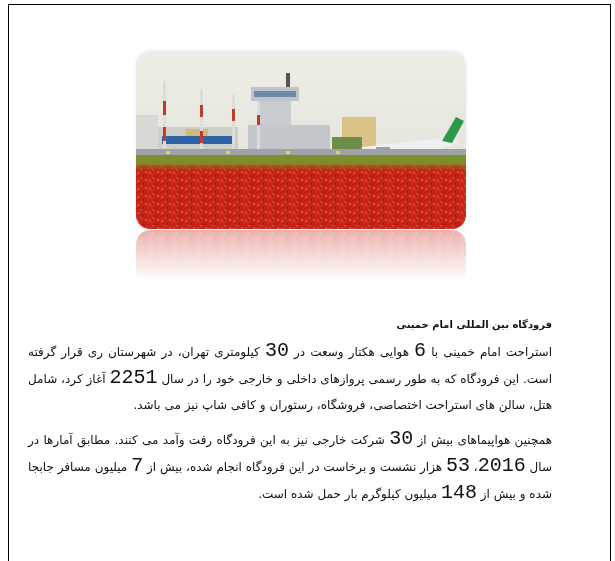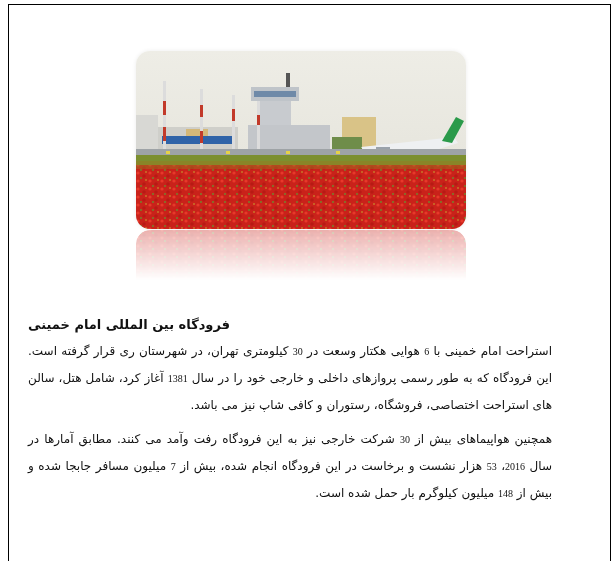--- a/index.html
+++ b/index.html
@@ -19,23 +19,23 @@
       opacity: 0.35;
       -webkit-mask-image: linear-gradient(to bottom, rgba(0,0,0,1), rgba(0,0,0,0));
       mask-image: linear-gradient(to bottom, rgba(0,0,0,1), rgba(0,0,0,0));
     }
     .reflection svg { transform: scaleY(-1); transform-origin: center; }
     .content {
       position: absolute; left: 28px; top: 312px; width: 524px;
       direction: rtl; text-align: justify; color: #111;
       font-size: 12px; line-height: 26px;
     }
-    .title { font-weight: bold; font-size: 13px; margin: 0; line-height: 26px; text-align: left; }
+    .title { font-weight: bold; font-size: 10px; margin: 0; line-height: 26px; text-align: right; }
     .para { margin: 0 0 8px 0; }
-    .num { font-family: Liberation Serif, serif; font-size: 10px; margin-top: 19px; }
+    .num { font-family: Liberation Mono, monospace; font-size: 20px; margin-top: 19px; }
   </style>
 </head>
 <body>
 
 <div class="page"></div>
 
 <div class="figure">
   <svg width="330" height="178" viewBox="0 0 330 178" xmlns="http://www.w3.org/2000/svg">
     <defs>
       <linearGradient id="sky" x1="0" y1="0" x2="0" y2="1">
@@ -109,15 +109,15 @@
         <circle cx="8" cy="5" r="1.8" fill="#b81a14"></circle>
         <circle cx="5" cy="7" r="0.9" fill="#6d8a2c"></circle>
       </pattern>
     </defs>
     <rect width="330" height="50" fill="url(#flowers2)"></rect>
   </svg>
 </div>
 
 <div class="content">
   <p class="title">فرودگاه بین المللی امام خمینی</p>
-  <p class="para"><span>استراحت امام خمینی با </span><span class="num">6</span><span> هوایی هکتار وسعت در </span><span class="num">30</span><span> کیلومتری تهران، در شهرستان ری قرار گرفته است. این فرودگاه که به طور رسمی پروازهای داخلی و خارجی خود را در سال </span><span class="num">1381</span><span> آغاز کرد، شامل هتل، سالن های استراحت اختصاصی، فروشگاه، رستوران و کافی شاپ نیز می باشد.</span></p>
+  <p class="para"><span>استراحت امام خمینی با </span><span class="num">6</span><span> هوایی هکتار وسعت در </span><span class="num">30</span><span> کیلومتری تهران، در شهرستان ری قرار گرفته است. این فرودگاه که به طور رسمی پروازهای داخلی و خارجی خود را در سال </span><span class="num">2251</span><span> آغاز کرد، شامل هتل، سالن های استراحت اختصاصی، فروشگاه، رستوران و کافی شاپ نیز می باشد.</span></p>
   <p class="para"><span>همچنین هواپیماهای بیش از </span><span class="num">30</span><span> شرکت خارجی نیز به این فرودگاه رفت وآمد می کنند. مطابق آمارها در سال </span><span class="num">2016</span><span>، </span><span class="num">53</span><span> هزار نشست و برخاست در این فرودگاه انجام شده، بیش از </span><span class="num">7</span><span> میلیون مسافر جابجا شده و بیش از </span><span class="num">148</span><span> میلیون کیلوگرم بار حمل شده است.</span></p>
 </div>
 
 </body></html>

